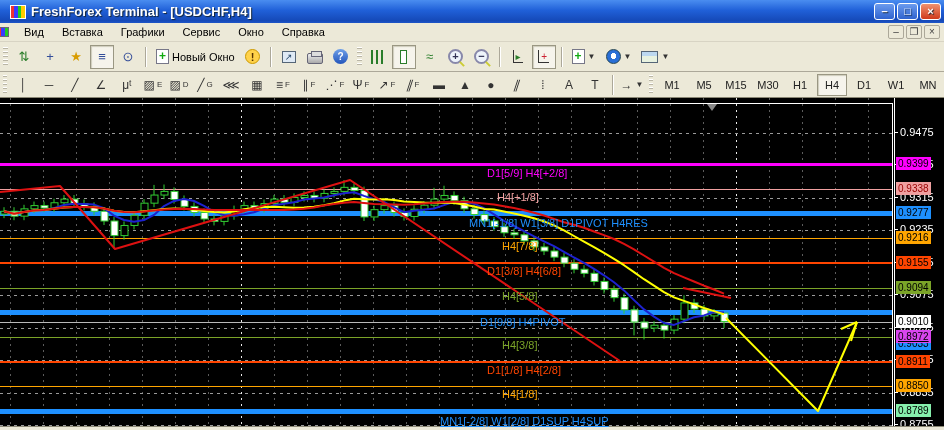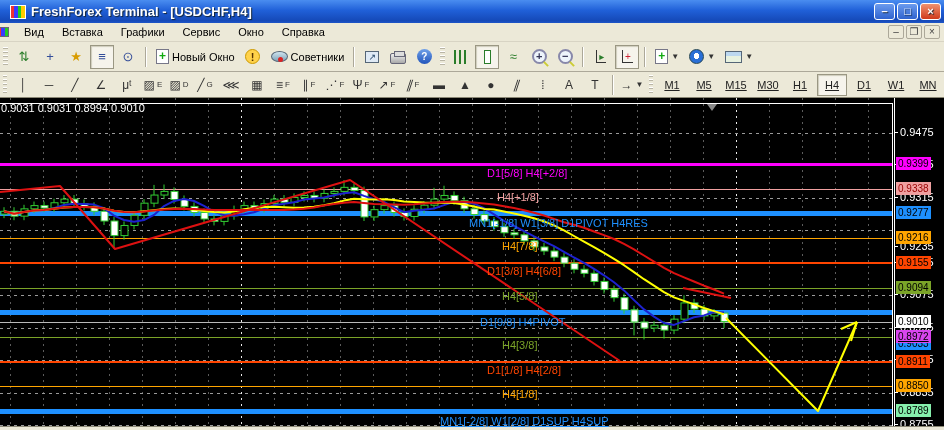--- a/index.html
+++ b/index.html
@@ -84,21 +84,21 @@
     background:linear-gradient(180deg,#bcd8f0 0 40%,#e8f2e0 40%); }
   .ico-candlebtn { width:7px; height:14px; background:#fff; border:1px solid #2a7d2a; }
   .ico-candlebtn:before { content:""; position:absolute; left:2px; top:-4px; width:1px;
     height:22px; background:#2a7d2a; z-index:-1; }
   .ico-bars { width:14px; height:14px;
     background:repeating-linear-gradient(90deg,#2a7d2a 0 2px,transparent 2px 5px); }
   .ico-axis { border-left:1px solid #333; border-bottom:1px solid #333; padding:1px 2px 0 2px;
     font-size:10px; }
 
   .tf-btn { min-width:30px; height:22px; margin:0 1px; display:flex; align-items:center;
-    justify-content:center; font-size:11px; color:#222; border:1px solid transparent; cursor:default;text-decoration:underline; }
+    justify-content:center; font-size:11px; color:#222; border:1px solid transparent; cursor:default; }
   .tf-btn.active { border:1px solid #9a9783; background:#f6f4ec; box-shadow:inset 1px 1px 1px #cfccbc; }
 
   
   #chart-area { position:absolute; top:98px; left:0; width:944px; height:328px; background:#000; }
   #plot { position:absolute; top:0; left:0; }
   #ohlc { position:absolute; top:4px; left:1px; color:#fff; font-size:11px; z-index:5; }
   .lvl-label { position:absolute; font-size:11px; white-space:nowrap; z-index:4; }
   #axis { position:absolute; top:0; left:894px; width:50px; height:328px; background:#000;
     border-left:1px solid #fff; }
   .ax-label { position:absolute; left:5px; color:#fff; font-size:11px; }
@@ -151,24 +151,20 @@
       <span class="tbtn">
         <span class="glyph g-blue">⊙</span>
       </span>
       <span class="tsep"></span>
       <span class="tbtn">
         <span class="cssico ico-neworder">+</span>
         <span class="lbl">Новый Окно</span>
       </span>
       <span class="tbtn">
         <span class="cssico ico-warning">!</span>
-      </span>
-      <span class="tbtn">
-        <span class="cssico ico-ufo"></span>
-        <span class="lbl">Советники</span>
       </span>
       <span class="tsep"></span>
       <span class="tbtn">
         <span class="cssico ico-full">↗</span>
       </span>
       <span class="tbtn">
         <span class="cssico ico-print"></span>
       </span>
       <span class="tbtn">
         <span class="cssico ico-help">?</span>
@@ -510,39 +506,38 @@
         <polyline points="4,113.3 14,115.7 24,114.1 34,112.5 44,112.0 54,110.8 64,109.4 74,108.9 84,108.9 94,109.3 104,110.5 114,112.8 124,113.9 134,114.2 144,113.6 154,112.5 164,111.4 174,110.9 184,110.7 194,110.9 204,111.4 214,111.9 224,111.9 234,111.9 244,111.9 254,111.9 264,112.0 274,112.0 284,111.9 294,111.5 304,110.7 314,109.6 324,107.6 334,106.0 344,104.7 354,104.1 364,105.1 374,106.0 384,106.3 394,106.6 404,106.8 414,106.3 424,105.5 434,104.7 444,104.1 454,103.8 464,103.8 474,104.4 484,105.4 494,106.6 504,108.3 514,110.1 524,112.2 534,114.7 544,117.5 554,120.9 564,124.3 574,126.8 584,129.8 594,133.5 604,137.1 614,141.0 624,145.8 634,151.3 644,157.5 654,163.7 664,169.8 674,175.1 684,179.3 694,183.5 704,187.7 714,191.5 724,195.7" fill="none" stroke="#dd1111" stroke-width="2" stroke-linejoin="round"></polyline>
         <polyline points="0,94 60,88 115,151 350,82 620,263" fill="none" stroke="#dd1111" stroke-width="2" stroke-linejoin="round"></polyline>
         <polyline points="683,190 731,200" fill="none" stroke="#dd1111" stroke-width="2" stroke-linejoin="round"></polyline>
         <polyline points="726,220 818,313 857,224" fill="none" stroke="#ffff00" stroke-width="2" stroke-linejoin="round"></polyline>
         <line x1="857" y1="224" x2="841" y2="231" stroke="#ffff00" stroke-width="2"></line>
         <line x1="857" y1="224" x2="851" y2="243" stroke="#ffff00" stroke-width="2"></line>
         <polygon points="707,6 717,6 712,13" fill="#8a8a8a"></polygon>
         <line x1="0" y1="5" x2="892" y2="5" stroke="#ffffff" stroke-width="1" shape-rendering="crispEdges"></line>
         <line x1="892" y1="5" x2="892" y2="328" stroke="#ffffff" stroke-width="1" shape-rendering="crispEdges"></line>
       </svg>
-    <div id="ohlc">0.9031 0.9031 0.8994 0.9010</div>
     <div id="labels">
-        <div class="lvl-label" style="left: 487px; top: 69px; color: rgb(255, 0, 255);">D1[5/8] H4[+2/8]</div>
+        <div class="lvl-label" style="left: 487px; top: 69px; color: rgb(255, 0, 255);">D1[5/9] H4[+2/8]</div>
         <div class="lvl-label" style="left: 497px; top: 93px; color: rgb(240, 160, 160);">H4[+1/8]</div>
         <div class="lvl-label" style="left: 437px; top: 119px; color: rgb(30, 144, 255); padding-left: 32px;">MN1[-1/8] W1[3/8] D1PIVOT H4RES</div>
         <div class="lvl-label" style="left: 502px; top: 142px; color: rgb(255, 165, 0);">H4[7/8]</div>
         <div class="lvl-label" style="left: 487px; top: 167px; color: rgb(255, 69, 0);">D1[3/8] H4[6/8]</div>
         <div class="lvl-label" style="left: 502px; top: 192px; color: rgb(123, 164, 40);">H4[5/8]</div>
         <div class="lvl-label" style="left: 480px; top: 218px; color: rgb(30, 144, 255);">D1[9/8] H4PIVOT</div>
         <div class="lvl-label" style="left: 502px; top: 241px; color: rgb(123, 164, 40);">H4[3/8]</div>
         <div class="lvl-label" style="left: 487px; top: 266px; color: rgb(255, 69, 0);">D1[1/8] H4[2/8]</div>
         <div class="lvl-label" style="left: 502px; top: 290px; color: rgb(255, 165, 0);">H4[1/8]</div>
         <div class="lvl-label" style="left: 440px; top: 317px; color: rgb(30, 144, 255); text-decoration: underline;">MN1[-2/8] W1[2/8] D1SUP H4SUP</div>
       </div>
     <div id="axis">
         <div class="ax-label" style="top: 28px;">0.9475</div>
         <div class="ax-label" style="top: 60px;">0.9395</div>
         <div class="ax-label" style="top: 93px;">0.9315</div>
-        <div class="ax-label" style="top: 142px; text-align: right;">0.9235</div>
+        <div class="ax-label" style="top: 125px; text-align: right;">0.9235</div>
         <div class="ax-label" style="top: 158px;">0.9155</div>
         <div class="ax-label" style="top: 190px;">0.9075</div>
         <div class="ax-label" style="top: 223px;">0.8995</div>
         <div class="ax-label" style="top: 255px;">0.8915</div>
         <div class="ax-label" style="top: 288px;">0.8835</div>
         <div class="ax-label" style="top: 320px;">0.8755</div>
         <div class="ax-badge" style="top: 59px; background: rgb(255, 0, 255);">0.9399</div>
         <div class="ax-badge" style="top: 84px; background: rgb(240, 160, 160); color: rgb(153, 0, 0);">0.9338</div>
         <div class="ax-badge" style="top: 108px; background: rgb(30, 144, 255);">0.9277</div>
         <div class="ax-badge" style="top: 133px; background: rgb(255, 165, 0);">0.9216</div>

